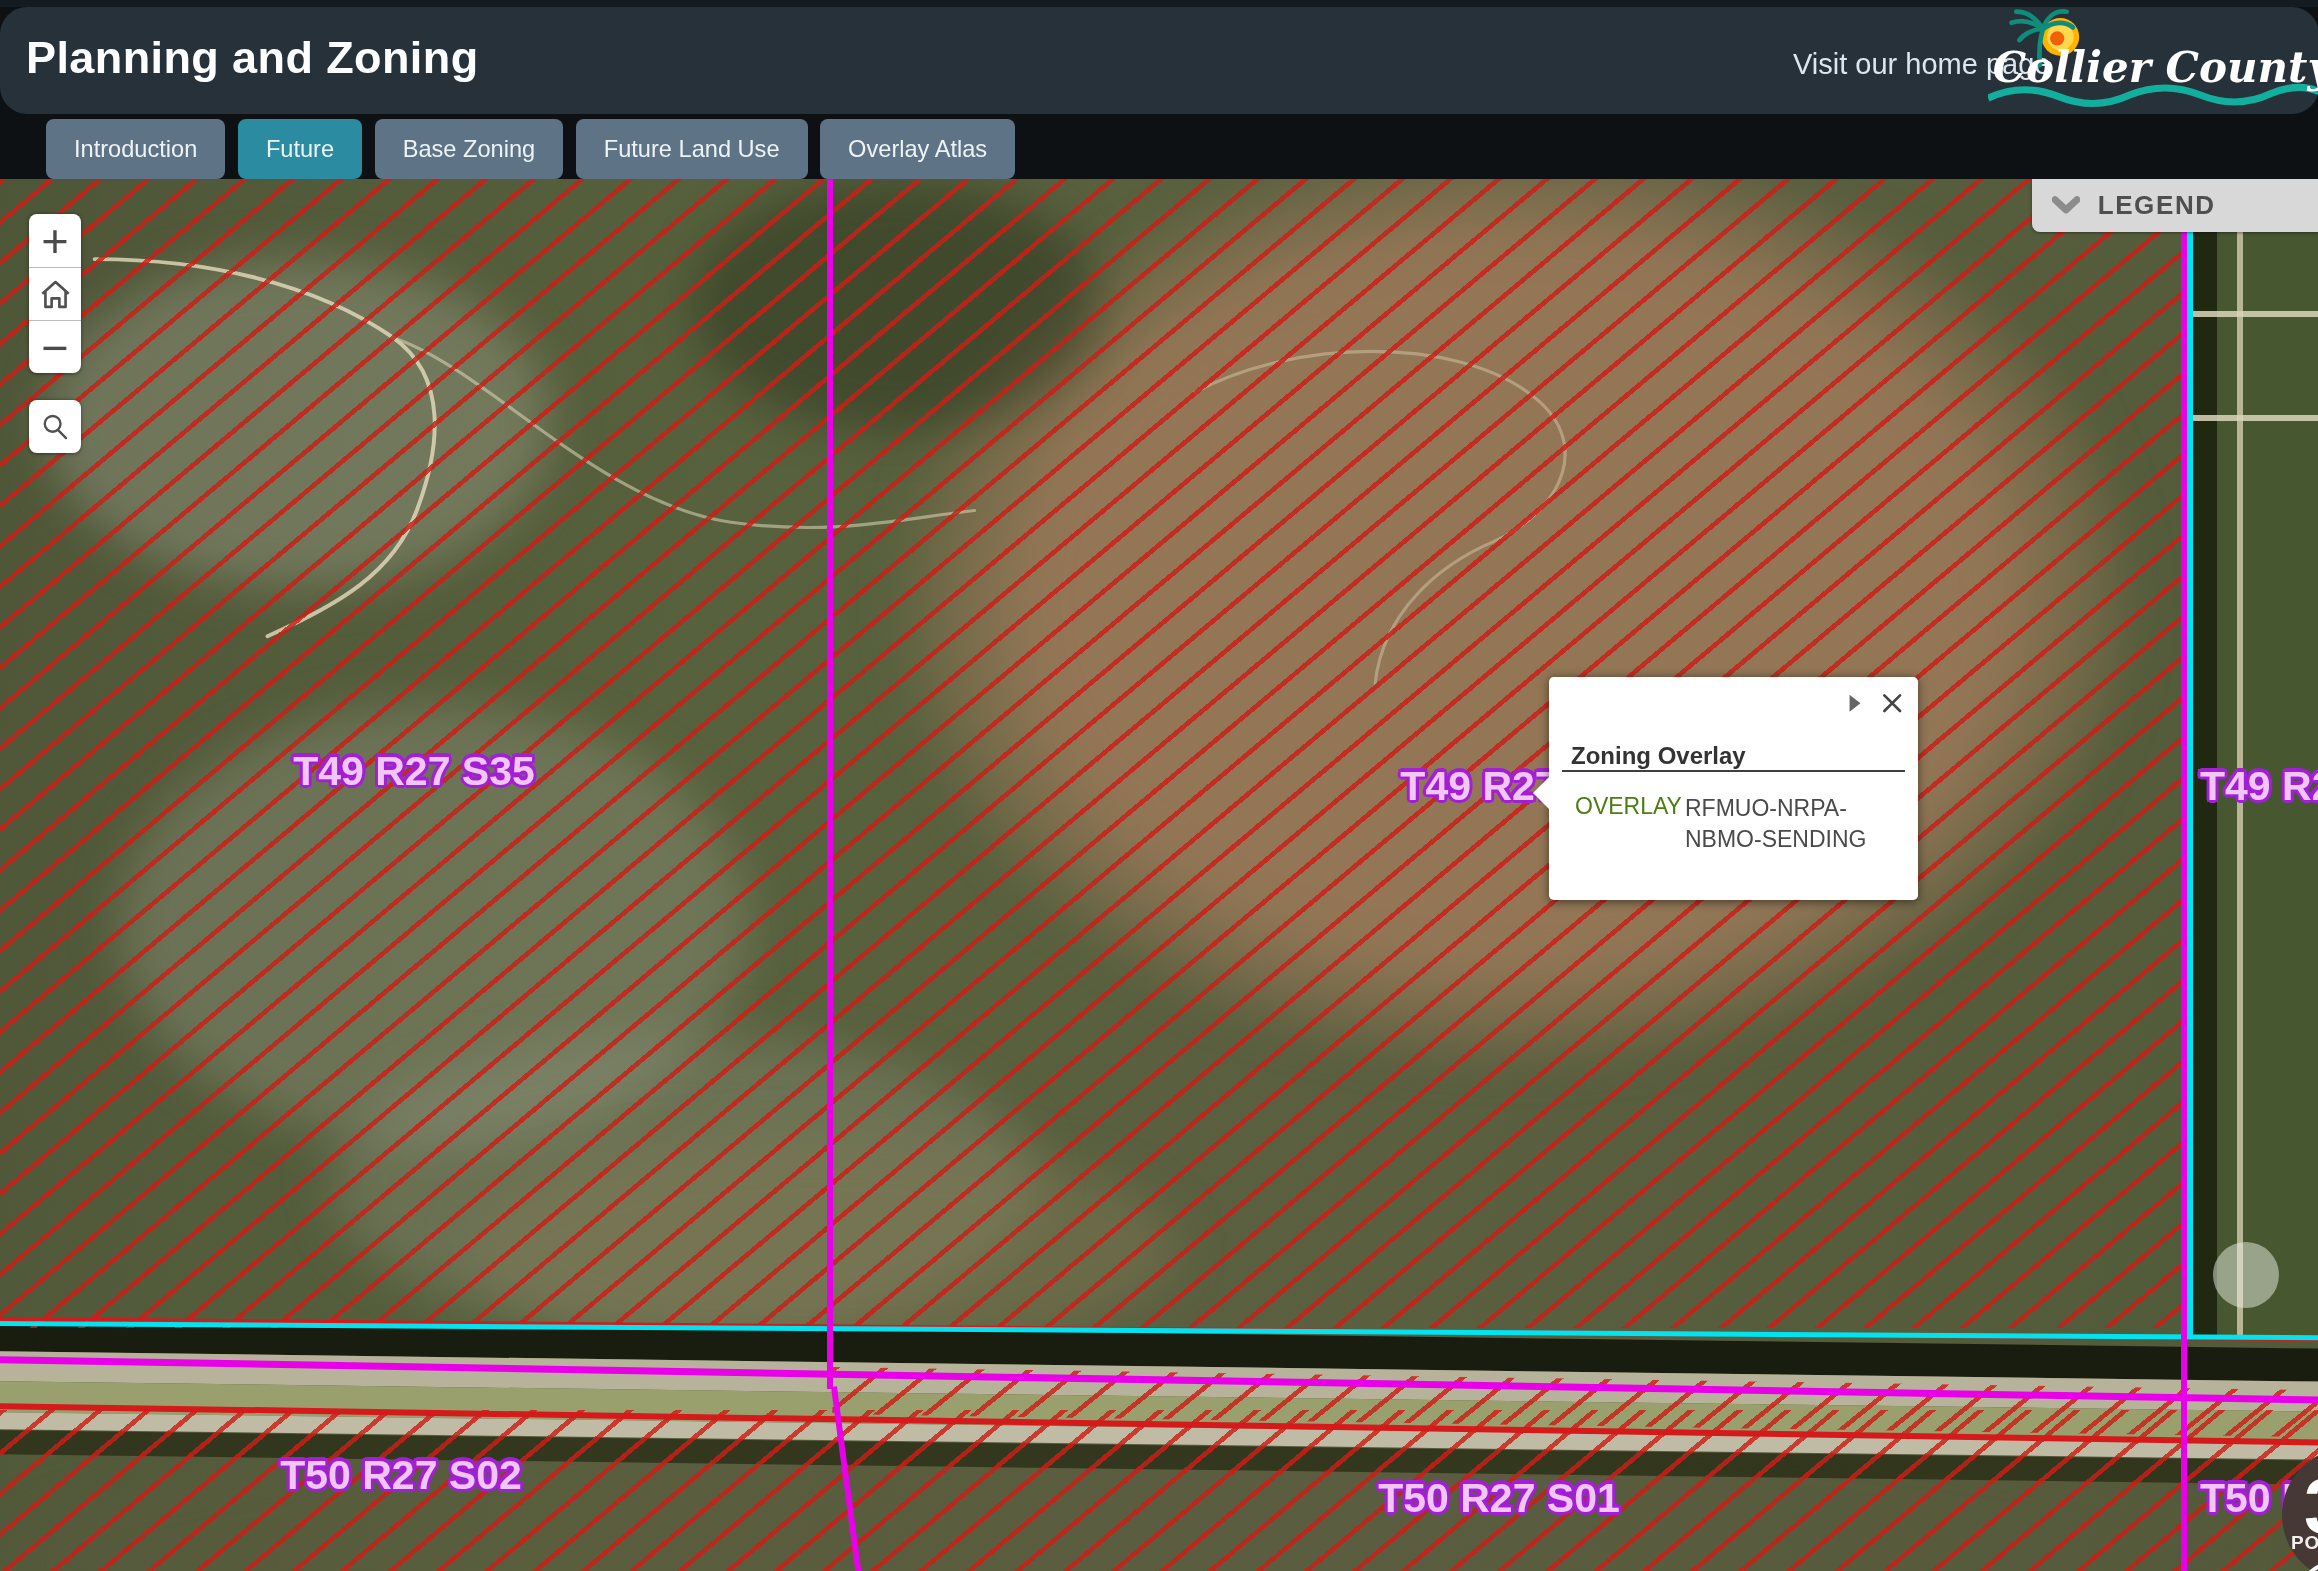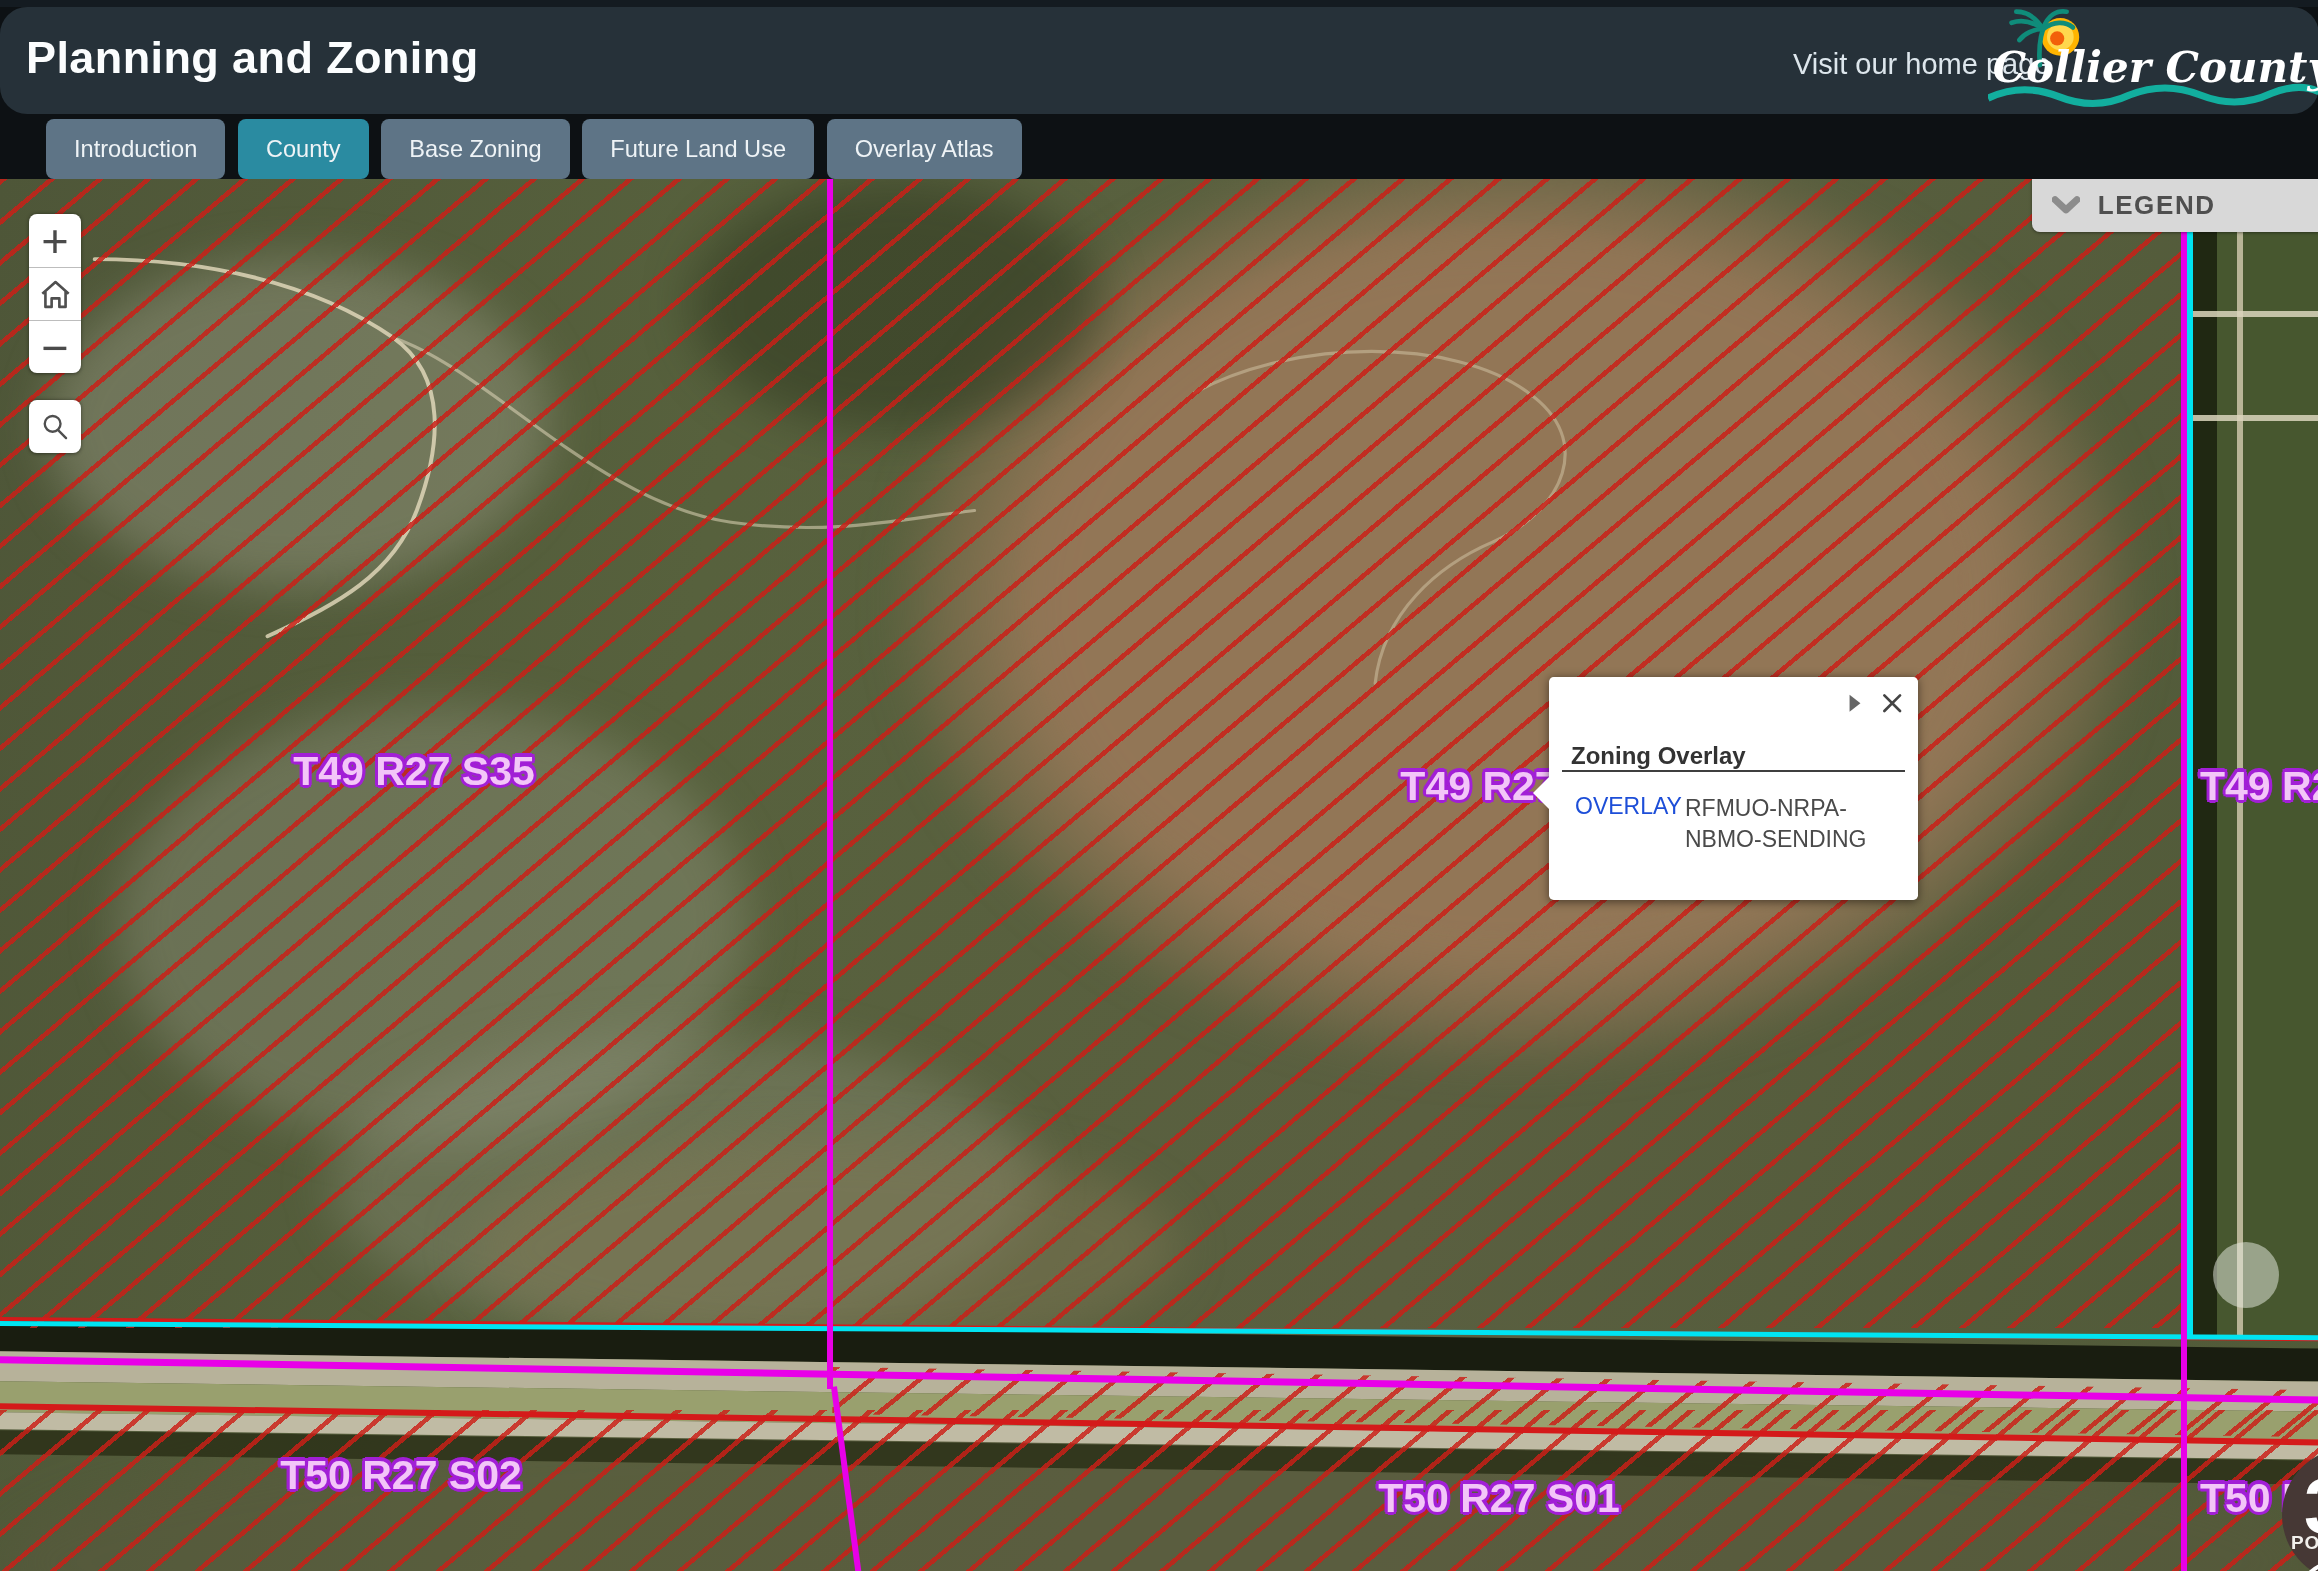--- a/index.html
+++ b/index.html
@@ -75,21 +75,21 @@
             align-items:center; gap:17.3px; padding-left:20.4px; cursor:pointer; z-index:40; }
   #legend-label { font-size:26px; font-weight:600; letter-spacing:1.6px; color:#4f4f4f; }
 
   
   #popup { position:absolute; left:1549px; top:498px; width:369px; height:223px; background:#fff;
            border-radius:4.7px; box-shadow:0 1.6px 9.4px rgba(0,0,0,.5); z-index:30; }
   #popup::before { content:""; position:absolute; left:-16.5px; top:99px; width:0; height:0;
            border:17.3px solid transparent; border-right-color:#fff; border-left:none; }
   #popup-title { position:absolute; left:22px; top:49px; font-size:24px; font-weight:bold; color:#333;margin-top:16px; }
   #popup-sep { position:absolute; left:12.6px; top:93px; width:343px; height:2.4px; background:#3f3f3f; }
-  #popup-row-label { position:absolute; left:26px; top:116px; font-size:23px; color:#1d4ed8; }
+  #popup-row-label { position:absolute; left:26px; top:116px; font-size:23px; color:#4d7c0f; }
   #popup-row-value { position:absolute; left:136px; top:116px; width:228px; font-size:23px;
                      color:#4a4a4a; line-height:31px; }
   .popup-actions { position:absolute; right:15.7px; top:15.7px; display:flex; gap:20.4px; align-items:center; }
   .popup-actions > div { cursor:pointer; }
 
   
   #watermark-circle { position:absolute; left:2213px; top:1063px; width:66px; height:66px;
       border-radius:50%; background:rgba(236,240,229,.5); }
   #badge { position:absolute; left:2282px; top:1269px; width:134px; height:134px; border-radius:50%;
       background:#463835; color:#fff; }
@@ -127,21 +127,21 @@
         </g>
 
         <path d="M0 116 C 30 102 60 102 90 114 C 120 126 150 126 180 112 C 210 100 240 100 270 112 C 300 124 330 124 360 110 C 385 100 405 100 421 108" stroke="#12ae9e" stroke-width="9" fill="none"></path>
       </svg>
       <div id="logo-script">Collier County</div>
     </div>
   </div>
 
   <div id="tabs">
     <div class="tab">Introduction</div>
-    <div class="tab active">County</div>
+    <div class="tab active">Future</div>
     <div class="tab">Base Zoning</div>
     <div class="tab">Future Land Use</div>
     <div class="tab">Overlay Atlas</div>
   </div>
 
   <div id="map" class="speckle">
 
     <div class="blob" style="left:904px; top:-31px; width:1226px; height:911px;
          background:radial-gradient(ellipse at center, rgba(150,120,88,.95) 0 55%, rgba(150,120,88,0) 75%);"></div>
     <div class="blob speckle" style="left:1021px; top:47px; width:943px; height:707px; filter:blur(4.7px); opacity:.5;

